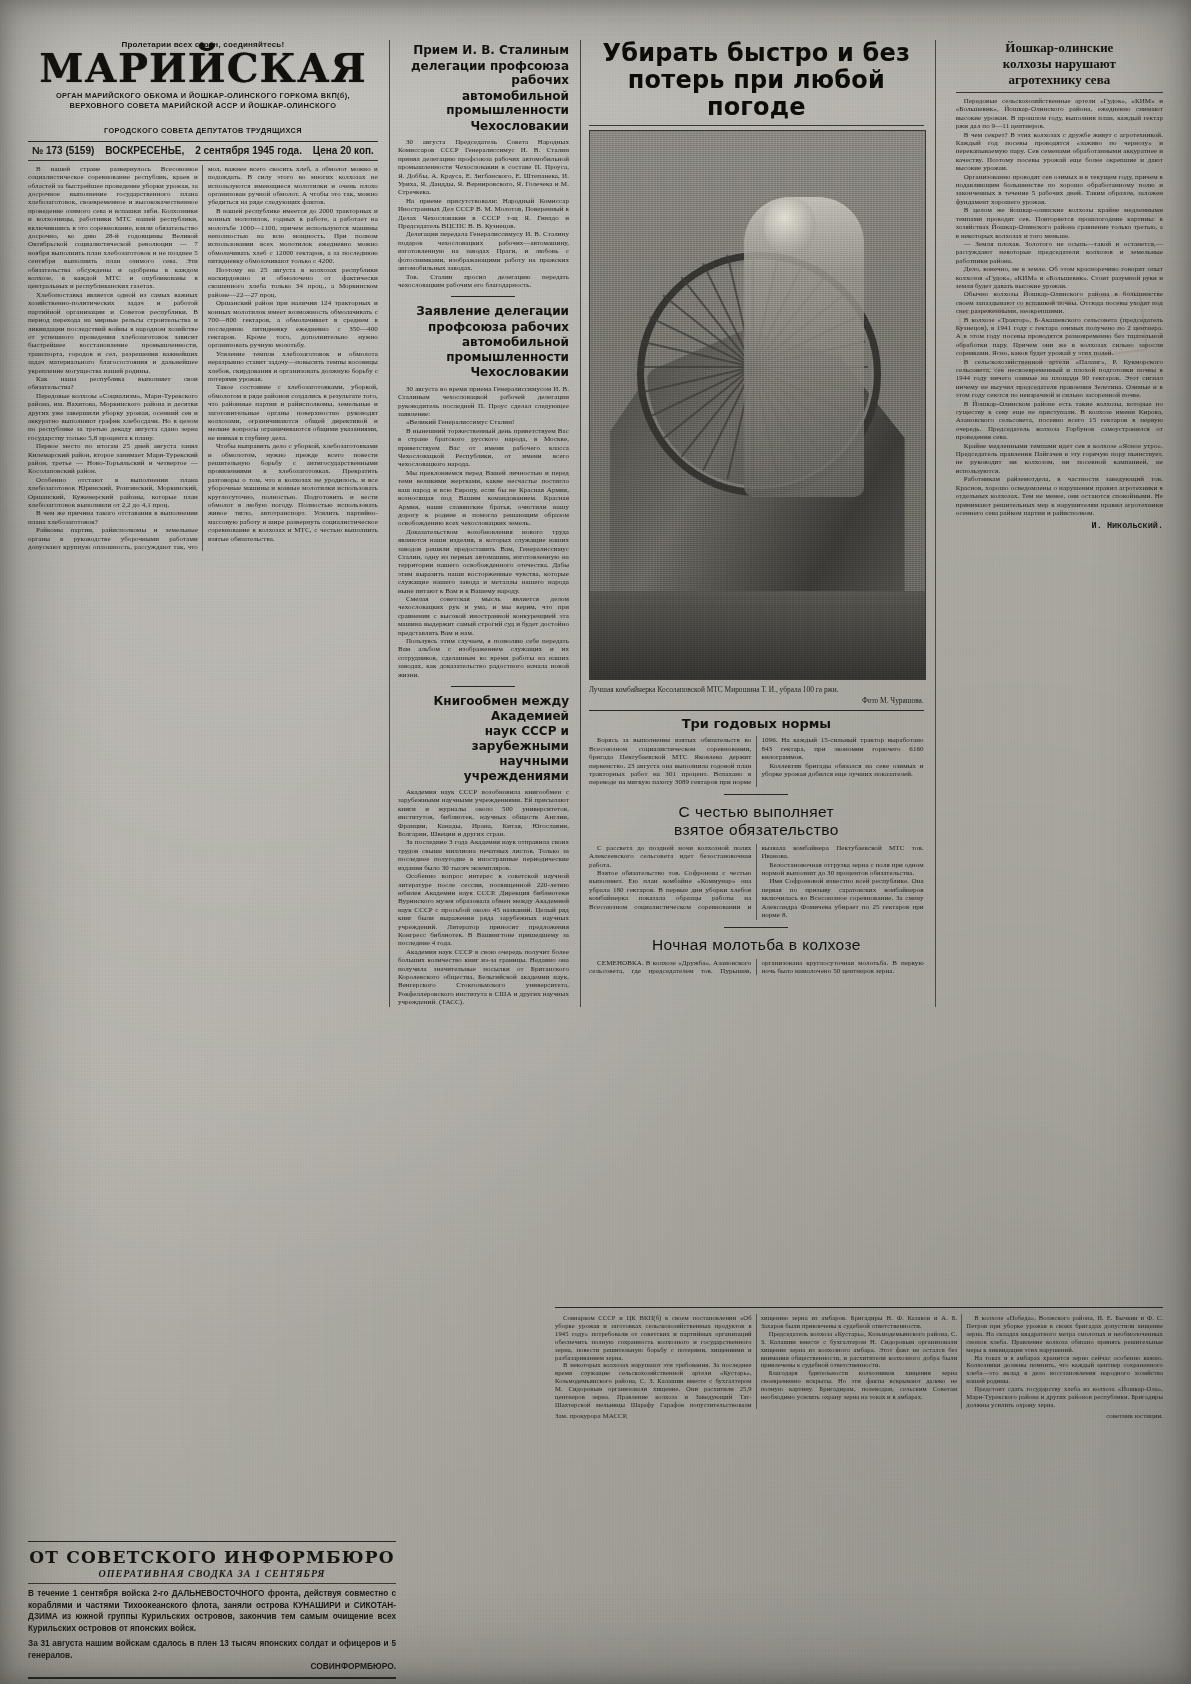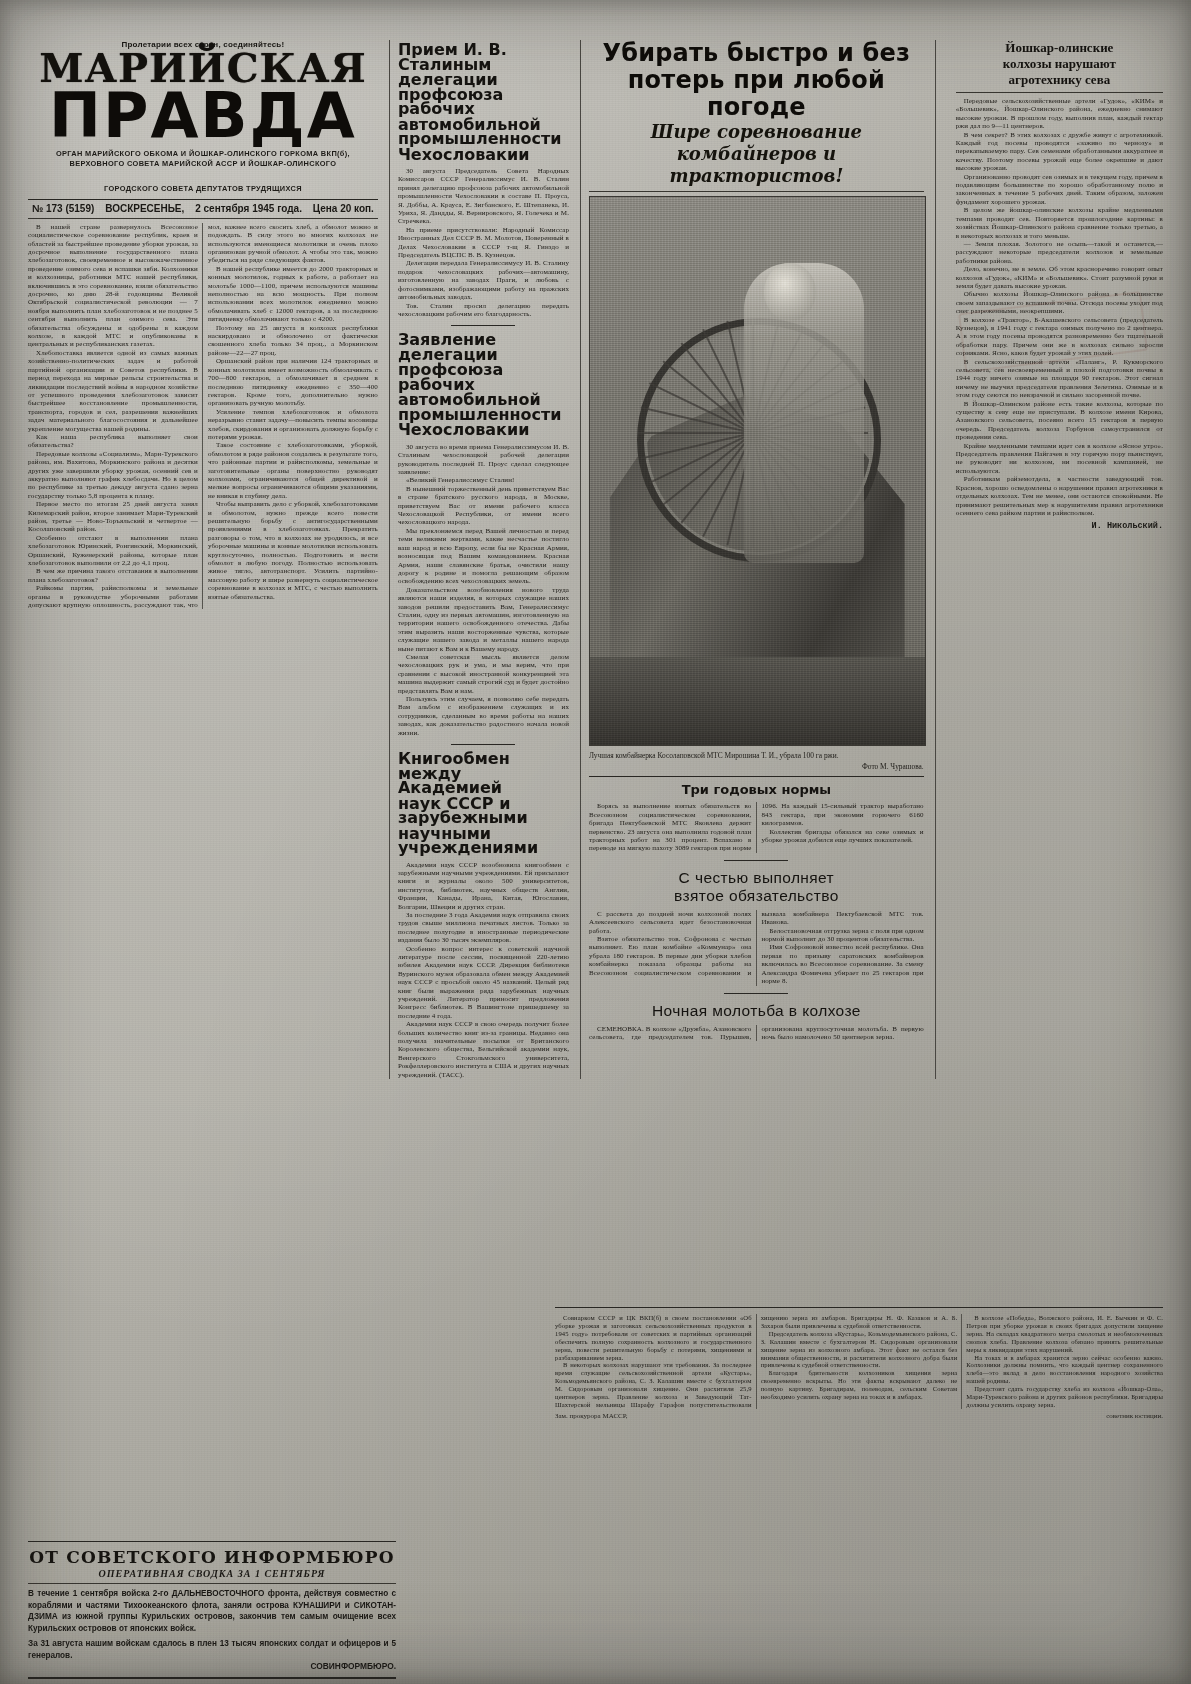--- a/index.html
+++ b/index.html
@@ -71,21 +71,21 @@
   }
 
   
   .h-main{
     font-family:"DejaVu Sans",sans-serif;font-weight:bold;
     font-size:19.5px;line-height:23px;text-align:center;color:#151310;
     letter-spacing:.2px;margin:8px 0 6px;
   }
   .h-col{
     font-family:"DejaVu Sans",sans-serif;font-weight:bold;
-    font-size:16px;line-height:14.5px;text-align:left;color:#171512;
+    font-size:12px;line-height:14.5px;text-align:right;color:#171512;
     margin:3px 0 5px;
   }
   .h-banner{
     font-family:"DejaVu Sans",sans-serif;font-weight:bold;
     font-size:24px;line-height:27px;text-align:center;color:#100e0b;
     letter-spacing:.2px;
   }
   .h-banner-sub{
     font-family:"DejaVu Serif",serif;font-style:italic;font-weight:bold;
     font-size:18px;line-height:22px;text-align:center;color:#17150f;
@@ -198,21 +198,20 @@
 
 <div class="page">
   <div class="sheet">
 
     <div class="top-wrap">
 
       <div class="zoneA">
 
         <div class="slogan">Пролетарии всех стран, соединяйтесь!</div>
         <div class="mast-l1">МАРИЙСКАЯ</div>
-        <div class="mast-l2">ПРАВДА</div>
         <div class="mast-sub">ОРГАН МАРИЙСКОГО ОБКОМА И ЙОШКАР-ОЛИНСКОГО ГОРКОМА ВКП(б),</div>
         <div class="mast-sub" style="margin-top:0">ВЕРХОВНОГО СОВЕТА МАРИЙСКОЙ АССР И ЙОШКАР-ОЛИНСКОГО</div>
         <div class="mast-sub" style="margin-top:16px">ГОРОДСКОГО СОВЕТА ДЕПУТАТОВ ТРУДЯЩИХСЯ</div>
         <hr class="mast-rule">
         <div class="dateline">
           <span>№ 173 (5159)</span>
           <span>ВОСКРЕСЕНЬЕ,</span>
           <span>2 сентября 1945 года.</span>
           <span>Цена 20 коп.</span>
         </div>
@@ -276,21 +275,20 @@
         <div class="body-col">
           <p>Академия наук СССР возобновила книгообмен с зарубежными научными учреждениями. Ей присылают книги и журналы около 500 университетов, институтов, библиотек, научных обществ Англии, Франции, Канады, Ирана, Китая, Югославии, Болгарии, Швеции и других стран.</p>
           <p>За последние 3 года Академия наук отправила своих трудов свыше миллиона печатных листов. Только за последнее полугодие в иностранные периодические издания было 30 тысяч экземпляров.</p>
           <p>Особенно вопрос интерес к советской научной литературе после сессии, посвященной 220-летию юбилея Академии наук СССР. Дирекция библиотеки Вуринского музея образовала обмен между Академией наук СССР с просьбой около 45 названий. Целый ряд книг были выражения ряда зарубежных научных учреждений. Литератор приносит предложения Конгресс библиотек. В Вашингтоне пришедшему за последние 4 года.</p>
           <p>Академия наук СССР в свою очередь получит более больших количество книг из-за границы. Недавно она получила значительные посылки от Британского Королевского общества, Бельгийской академии наук, Венгерского Стокгольмского университета, Рокфеллеровского института в США и других научных учреждений. (ТАСС).</p>
         </div>
       </div>
 
       <div class="zoneC colrule">
         <div class="h-banner">Убирать быстро и без потерь при любой погоде</div>
-        <div class="h-banner-sub">Шире соревнование комбайнеров и трактористов!</div>
         <hr class="hr-thin">
 
         <div class="photo">
           <div class="sky"></div>
           <div class="machine"></div>
           <div class="wheel"></div>
           <div class="spokes" id="spokes">
               <i style="transform: rotate(0deg);"></i>
               <i style="transform: rotate(12.8571deg);"></i>
               <i style="transform: rotate(25.7143deg);"></i>

